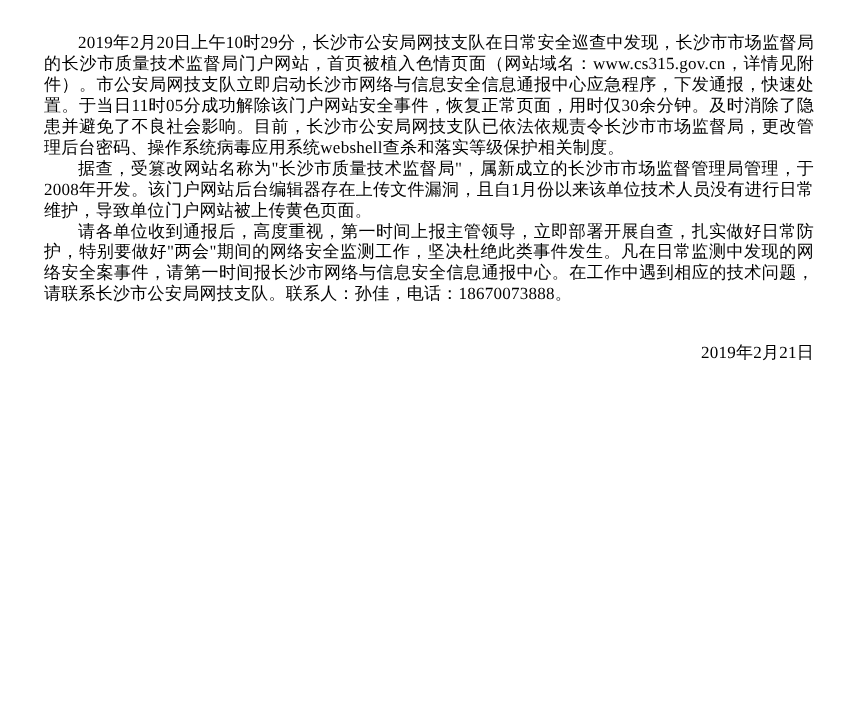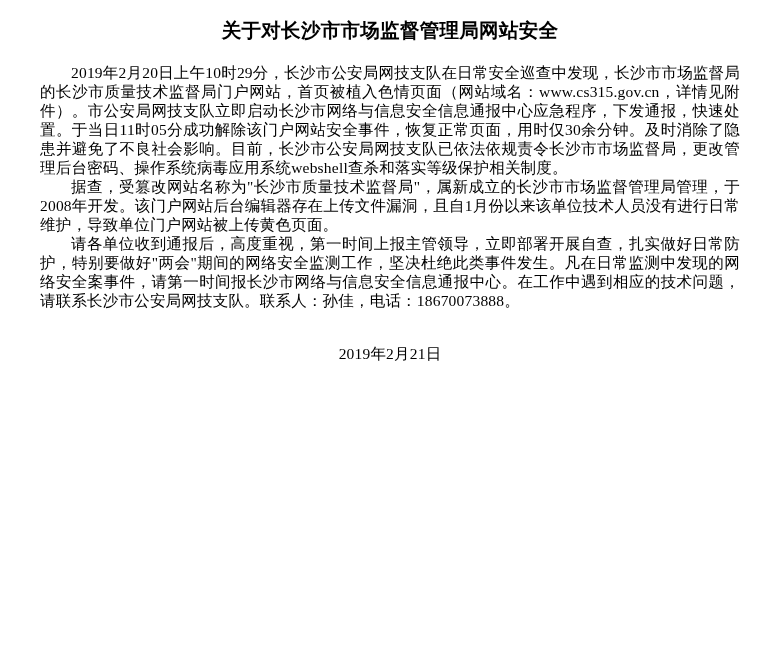--- a/index.html
+++ b/index.html
@@ -41,33 +41,32 @@
     margin: 0;
     font-size: 15.5px;
     line-height: 19px;
     text-align: justify;
     text-justify: inter-ideograph;
     text-indent: 2em;
     letter-spacing: 0.2px;
   }
   .date-line {
     margin-top: 30px;
-    text-align: center;
+    text-align: right;
     font-size: 15.5px;
     line-height: 28px;
     letter-spacing: 0.2px;
   }
 </style>
 </head>
 <body>
 
 <div class="page">
 
   <div class="doc-title">
-    <span class="title-line">关于对长沙市市场监督管理局网站安全</span>
   </div>
 
   <div class="body-block">
     <p class="para">2019年2月20日上午10时29分，长沙市公安局网技支队在日常安全巡查中发现，长沙市市场监督局的长沙市质量技术监督局门户网站，首页被植入色情页面（网站域名：www.cs315.gov.cn，详情见附件）。市公安局网技支队立即启动长沙市网络与信息安全信息通报中心应急程序，下发通报，快速处置。于当日11时05分成功解除该门户网站安全事件，恢复正常页面，用时仅30余分钟。及时消除了隐患并避免了不良社会影响。目前，长沙市公安局网技支队已依法依规责令长沙市市场监督局，更改管理后台密码、操作系统病毒应用系统webshell查杀和落实等级保护相关制度。</p>
     <p class="para">据查，受篡改网站名称为"长沙市质量技术监督局"，属新成立的长沙市市场监督管理局管理，于2008年开发。该门户网站后台编辑器存在上传文件漏洞，且自1月份以来该单位技术人员没有进行日常维护，导致单位门户网站被上传黄色页面。</p>
     <p class="para">请各单位收到通报后，高度重视，第一时间上报主管领导，立即部署开展自查，扎实做好日常防护，特别要做好"两会"期间的网络安全监测工作，坚决杜绝此类事件发生。凡在日常监测中发现的网络安全案事件，请第一时间报长沙市网络与信息安全信息通报中心。在工作中遇到相应的技术问题，请联系长沙市公安局网技支队。联系人：孙佳，电话：18670073888。</p>
   </div>
 
   <div class="date-line">2019年2月21日</div>
 

